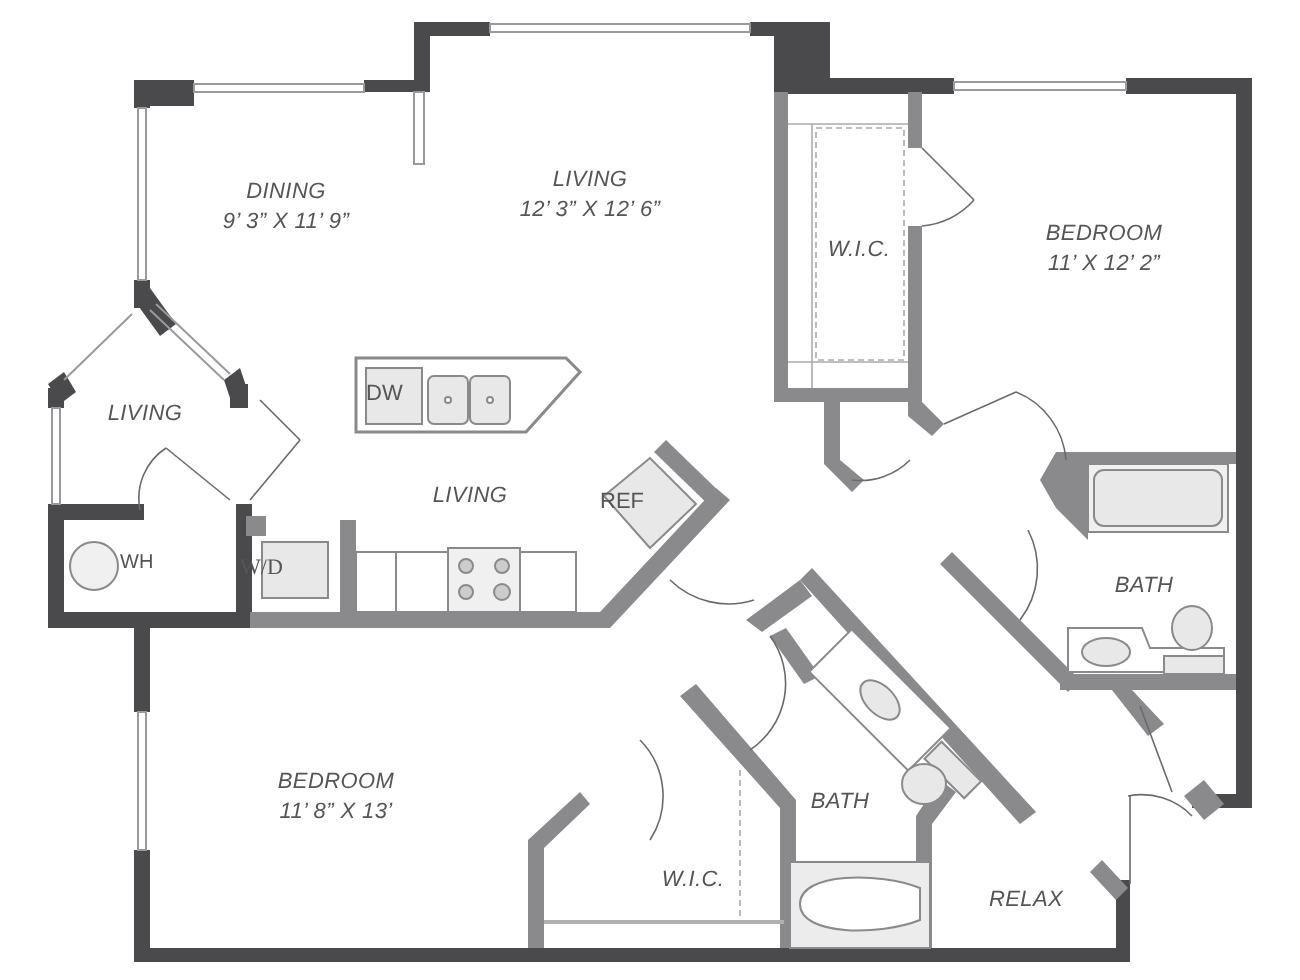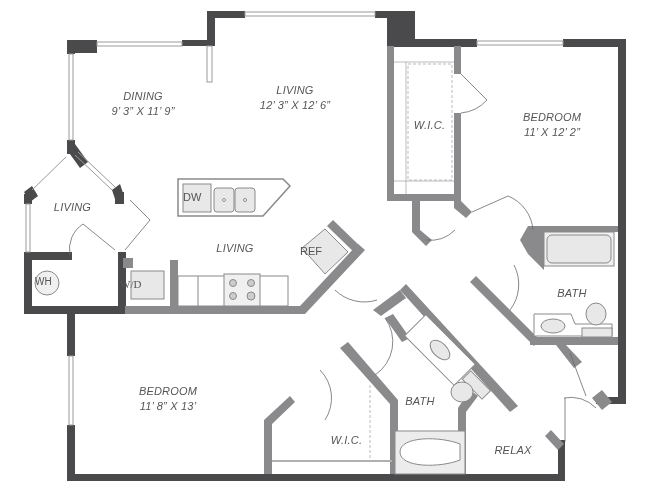--- a/index.html
+++ b/index.html
@@ -203,13 +203,13 @@
 <div class="lbl" style="left:400px;top:394px;width:40px;">
   <div>BATH</div>
 </div>
 <div class="lbl" style="left:488px;top:443px;width:50px;">
   <div>RELAX</div>
 </div>
 
 <div class="fix" style="left:183px;top:191px;width:28px;">DW</div>
 <div class="fix" style="left:300px;top:245px;width:30px;">REF</div>
 <div class="fix" style="left:120px;top:278px;width:33px;font-family:Liberation Serif, serif;">W/D</div>
-<div class="fix" style="left:35px;top:276px;width:24px;font-size:10px;">WH</div>
+<div class="fix" style="left:35px;top:276px;width:24px;font-size:10px;padding-left:25px;">WH</div>
 
 </body></html>

